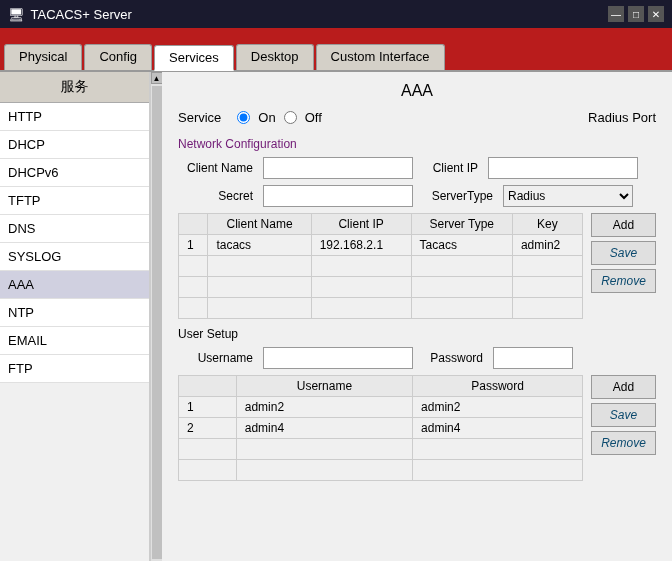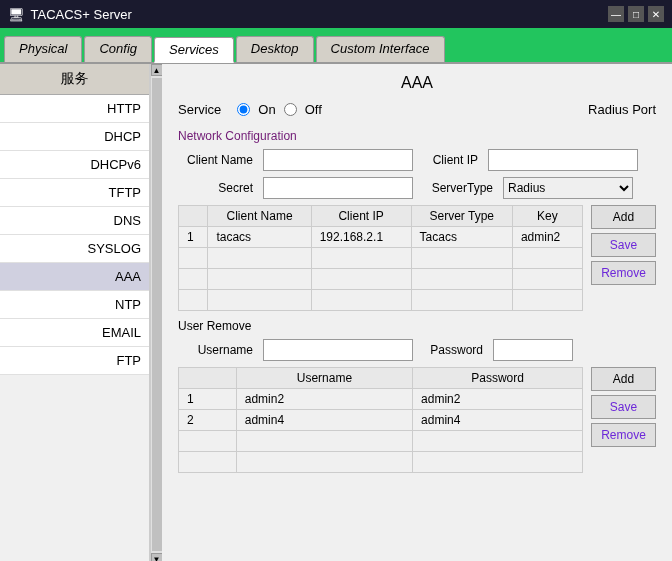--- a/index.html
+++ b/index.html
@@ -36,25 +36,24 @@
       border: none;
       color: white;
       font-size: 10px;
       cursor: pointer;
       display: flex;
       align-items: center;
       justify-content: center;
     }
     .tab-bar {
       display: flex;
-      background: #22c55e;
+      background: #b91c1c;
       border-bottom: 2px solid #999;
-      padding-top: 8px;
+      padding-top: 16px;
       padding-left: 4px;
-      font-style: italic;
     }
     .tab {
       padding: 4px 14px;
       background: #d4d0c8;
       border: 1px solid #999;
       border-bottom: none;
       cursor: pointer;
       font-size: 13px;
       margin-right: 2px;
       border-radius: 3px 3px 0 0;
@@ -81,21 +80,21 @@
     }
     .sidebar-header {
       background: #d4d0c8;
       text-align: center;
       padding: 6px 4px;
       font-size: 14px;
       border-bottom: 1px solid #aaa;
     }
     .sidebar-item {
       padding: 6px 8px;
-      text-align: right;
+      text-align: left;
       cursor: pointer;
       border-bottom: 1px solid #e0e0e0;
       background: white;
       font-size: 13px;
     }
     .sidebar-item.active {
       background: #d0d0e0;
     }
     .scroll-arrow {
       width: 12px;
@@ -201,22 +200,23 @@
     }
     .btn {
       padding: 4px 8px;
       background: #e0e0e0;
       border: 1px solid #999;
       cursor: pointer;
       font-size: 12px;
       text-align: center;
     }
     .btn:disabled {
-      color: #6d28d9;
+      color: #0c4a6e;
       cursor: default;
+      font-style: italic;
     }
     .user-setup {
       margin-top: 8px;
     }
     .user-setup-title {
       font-size: 12px;
       margin-bottom: 6px;
     }
     input[type="radio"] {
       margin: 0;
@@ -345,21 +345,21 @@
         </table>
         <div class="btn-group">
           <button class="btn">Add</button>
           <button class="btn" disabled="">Save</button>
           <button class="btn" disabled="">Remove</button>
         </div>
       </div>
     </div>
 
     <div class="user-setup">
-      <div class="user-setup-title">User Remove</div>
+      <div class="user-setup-title">User Setup</div>
       <div class="form-row">
         <span class="form-label">Username</span>
         <input type="text" class="form-input" style="">
         <span class="form-label" style="width:60px;">Password</span>
         <input type="password" class="form-input" style="width: 80px;">
       </div>
       <div class="table-area">
         <table class="data-table">
           <thead>
             <tr>

